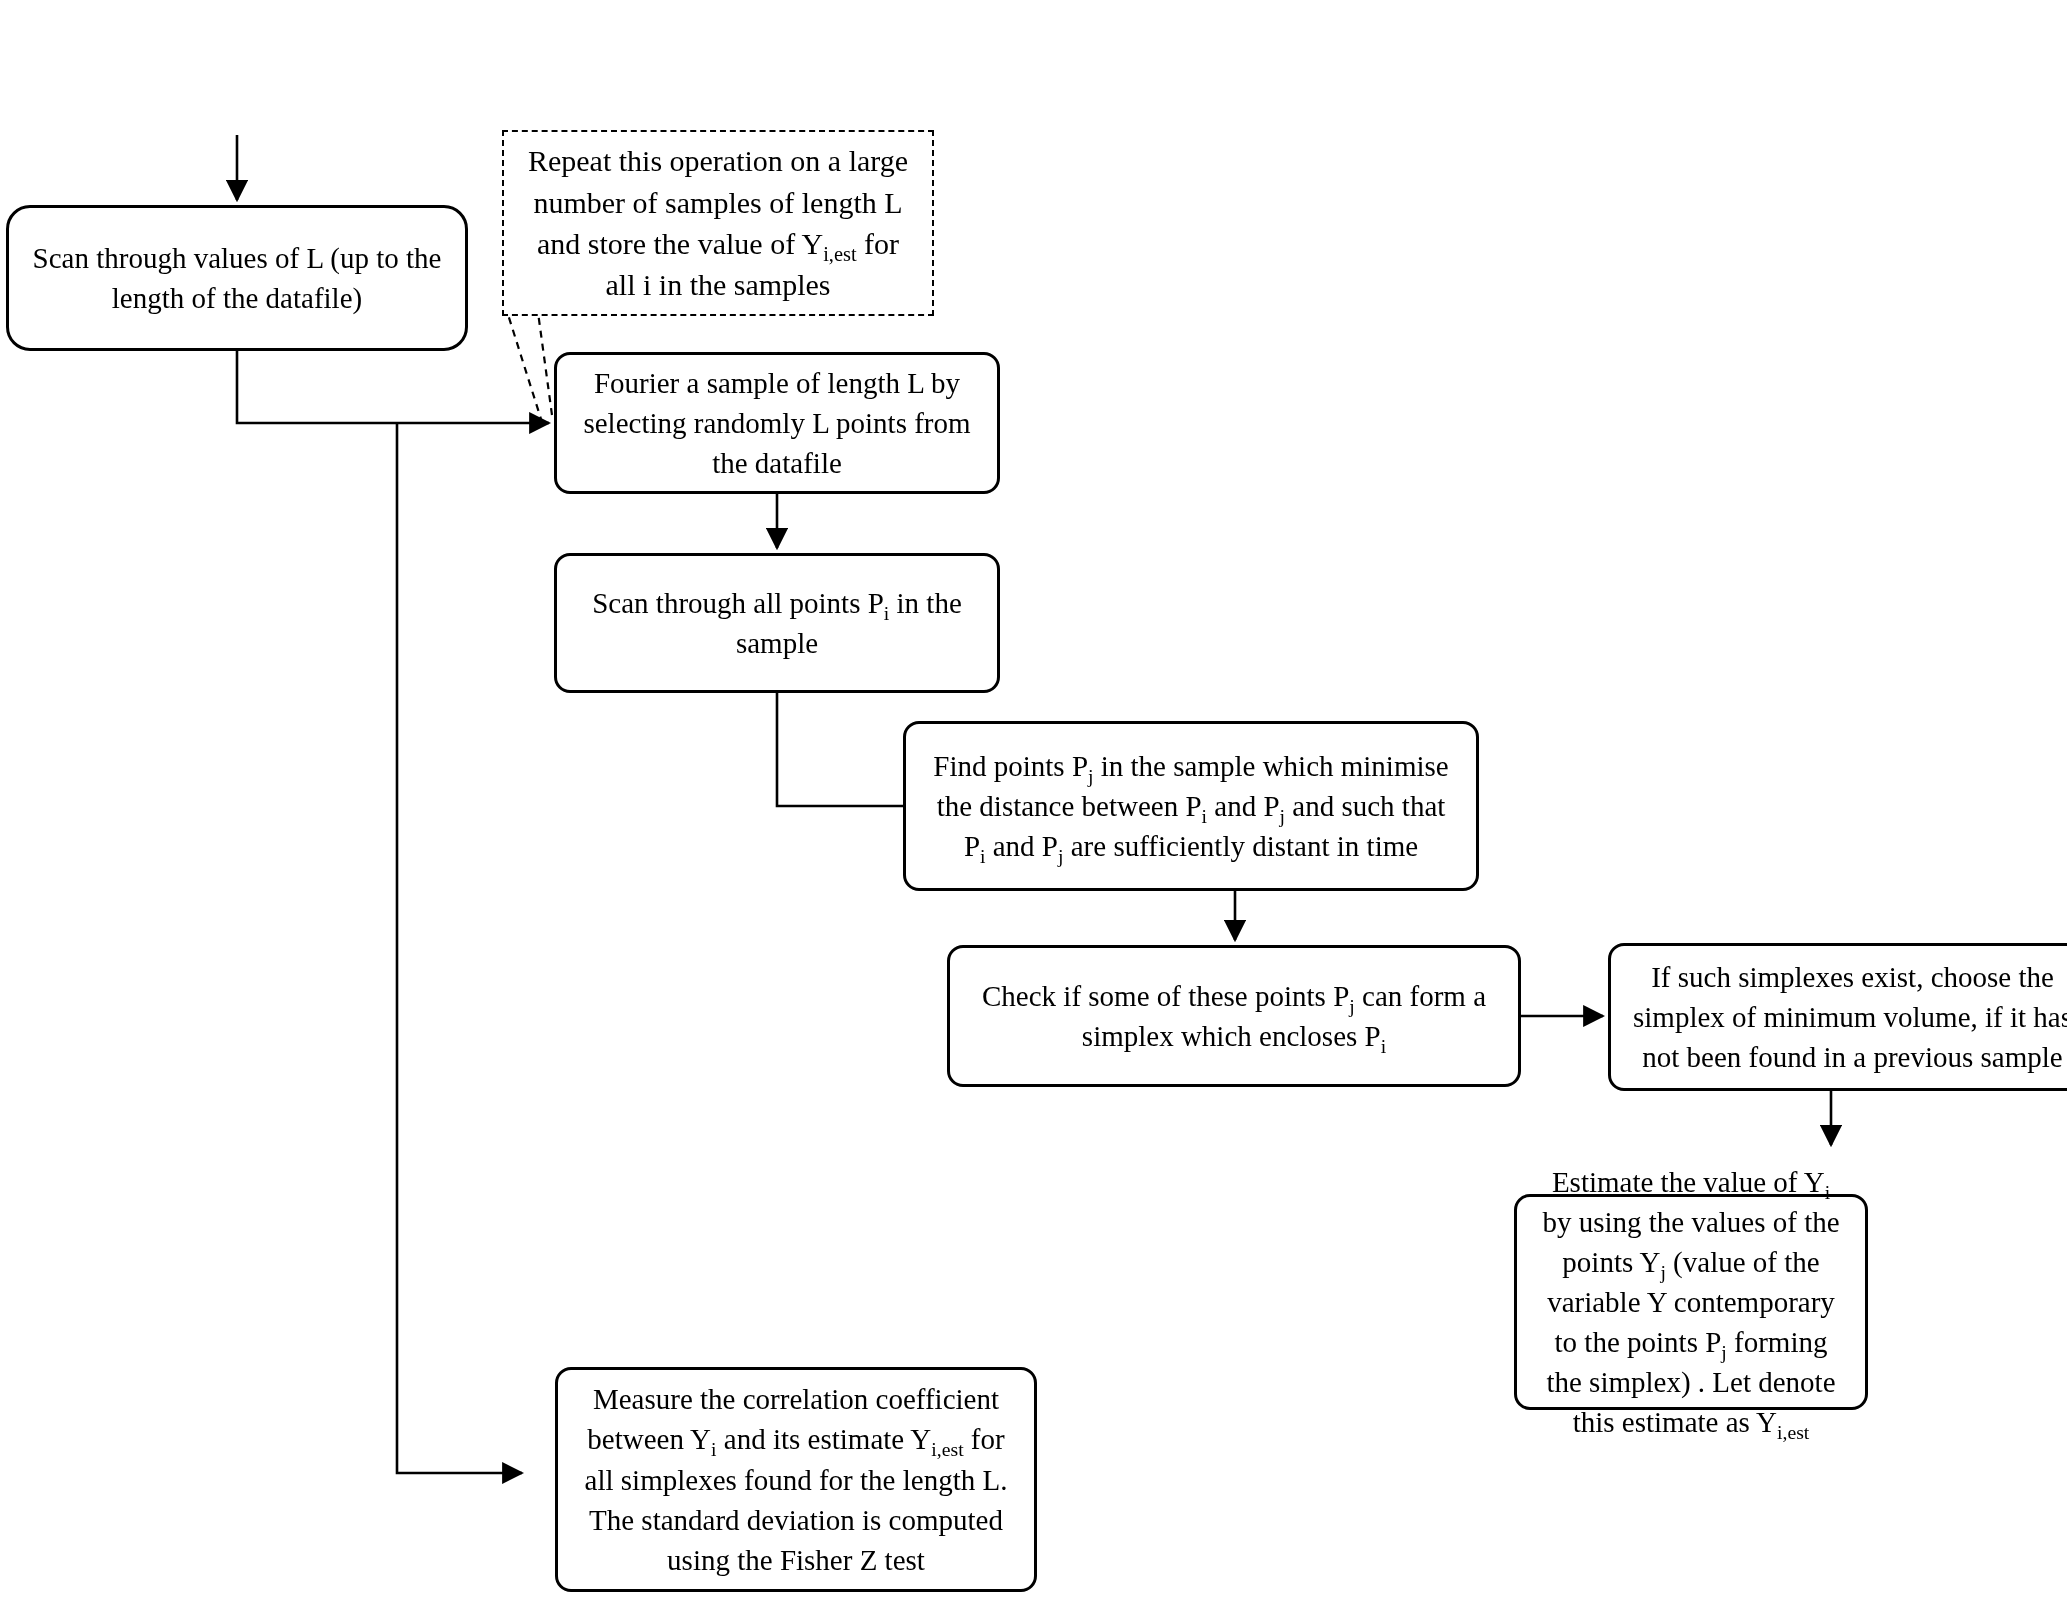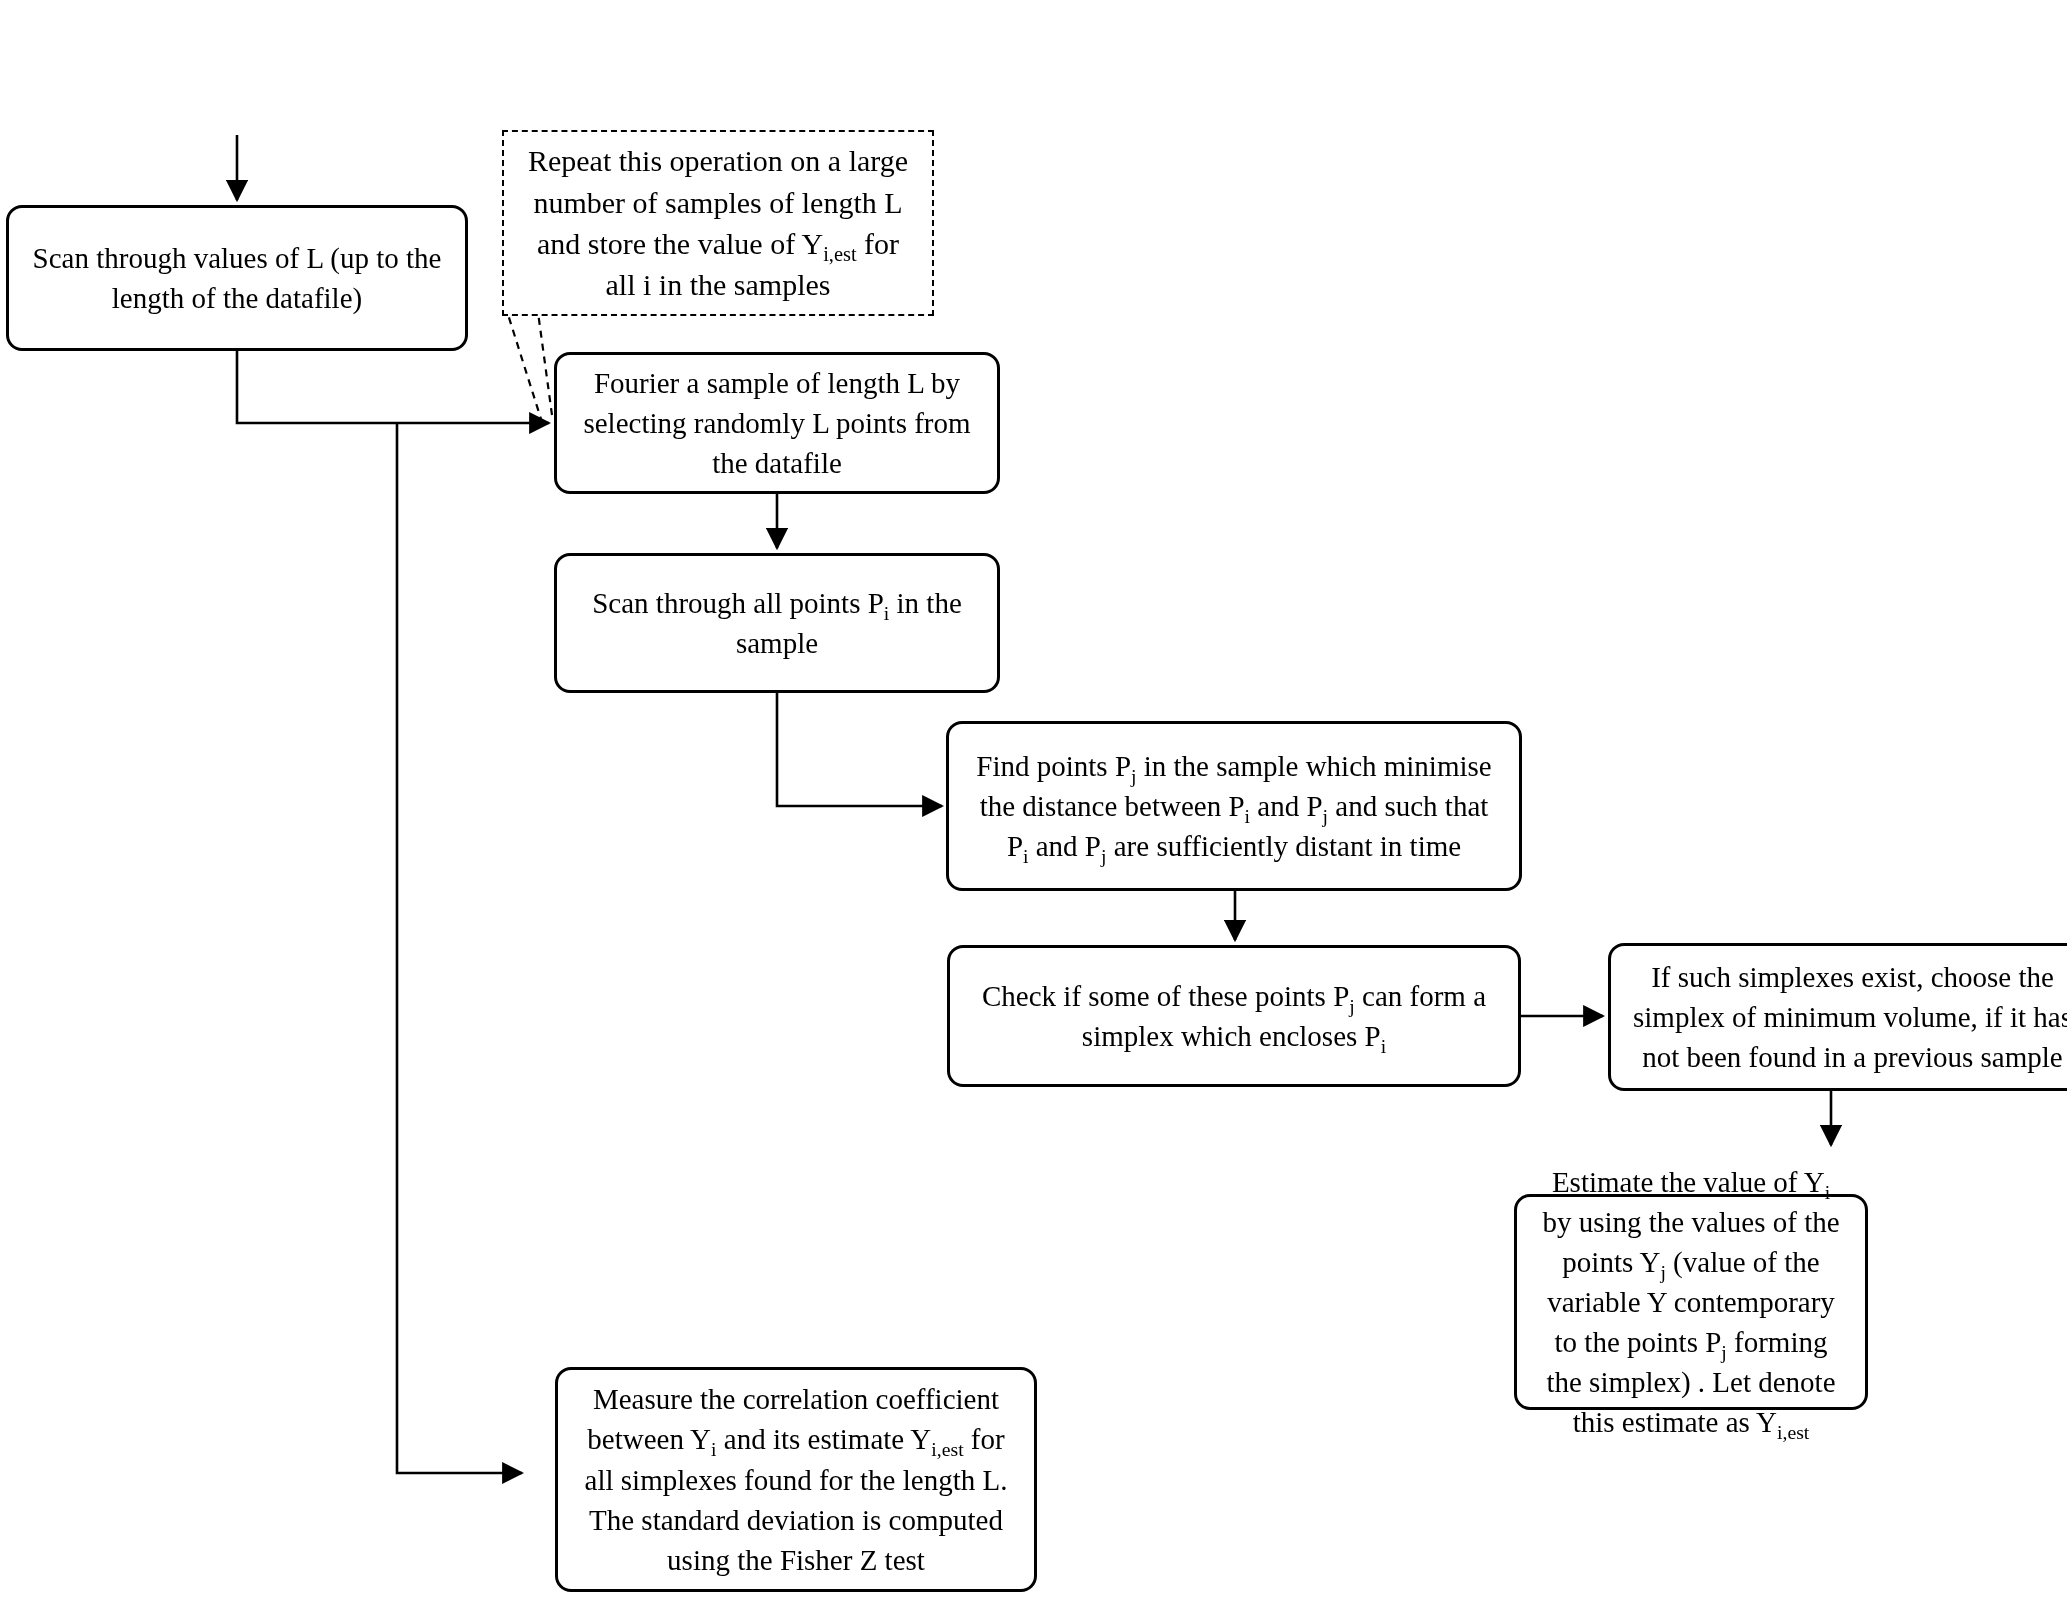--- a/index.html
+++ b/index.html
@@ -83,37 +83,37 @@
     <polyline points="777,693 777,806 942,806" marker-end="url(#arrowhead)"></polyline>
 
     <line x1="1235" y1="891" x2="1235" y2="940" marker-end="url(#arrowhead)"></line>
 
     <line x1="1521" y1="1016" x2="1603" y2="1016" marker-end="url(#arrowhead)"></line>
 
     <line x1="1831" y1="1091" x2="1831" y2="1145" marker-end="url(#arrowhead)"></line>
   </svg>
 
 
-  <div class="box" style="left:6px; top:205px; width:462px; height:146px;">
+  <div class="box" style="left:6px; top:205px; width:462px; height:146px;border-radius:24px;">
     <span>Scan through values of L (up to the length of the datafile)</span>
   </div>
 
   <div class="box dashed" style="left:502px; top:130px; width:432px; height:186px;">
     <span>Repeat this operation on a large number of samples of length L and store the value of  Y<sub>i,est</sub> for all i in the samples</span>
   </div>
 
   <div class="box" style="left:554px; top:352px; width:446px; height:142px;">
     <span>Fourier a sample of length L by selecting randomly L points from the datafile</span>
   </div>
 
   <div class="box" style="left:554px; top:553px; width:446px; height:140px;">
     <span>Scan through all points P<sub>i</sub> in the sample</span>
   </div>
 
-  <div class="box" style="left:946px; top:721px; width:576px; height:170px;">
+  <div class="box" style="left:903px; top:721px; width:576px; height:170px;">
     <span>Find points P<sub>j</sub> in the sample which minimise the distance between P<sub>i</sub> and P<sub>j</sub> and such that P<sub>i</sub> and P<sub>j</sub> are sufficiently distant in time</span>
   </div>
 
   <div class="box" style="left:947px; top:945px; width:574px; height:142px;">
     <span>Check if some of these points P<sub>j</sub> can form a simplex which encloses P<sub>i</sub></span>
   </div>
 
   <div class="box" style="left:1608px; top:943px; width:489px; height:148px;">
     <span>If such simplexes exist, choose the simplex of minimum volume, if it has not been found in a previous sample</span>
   </div>

